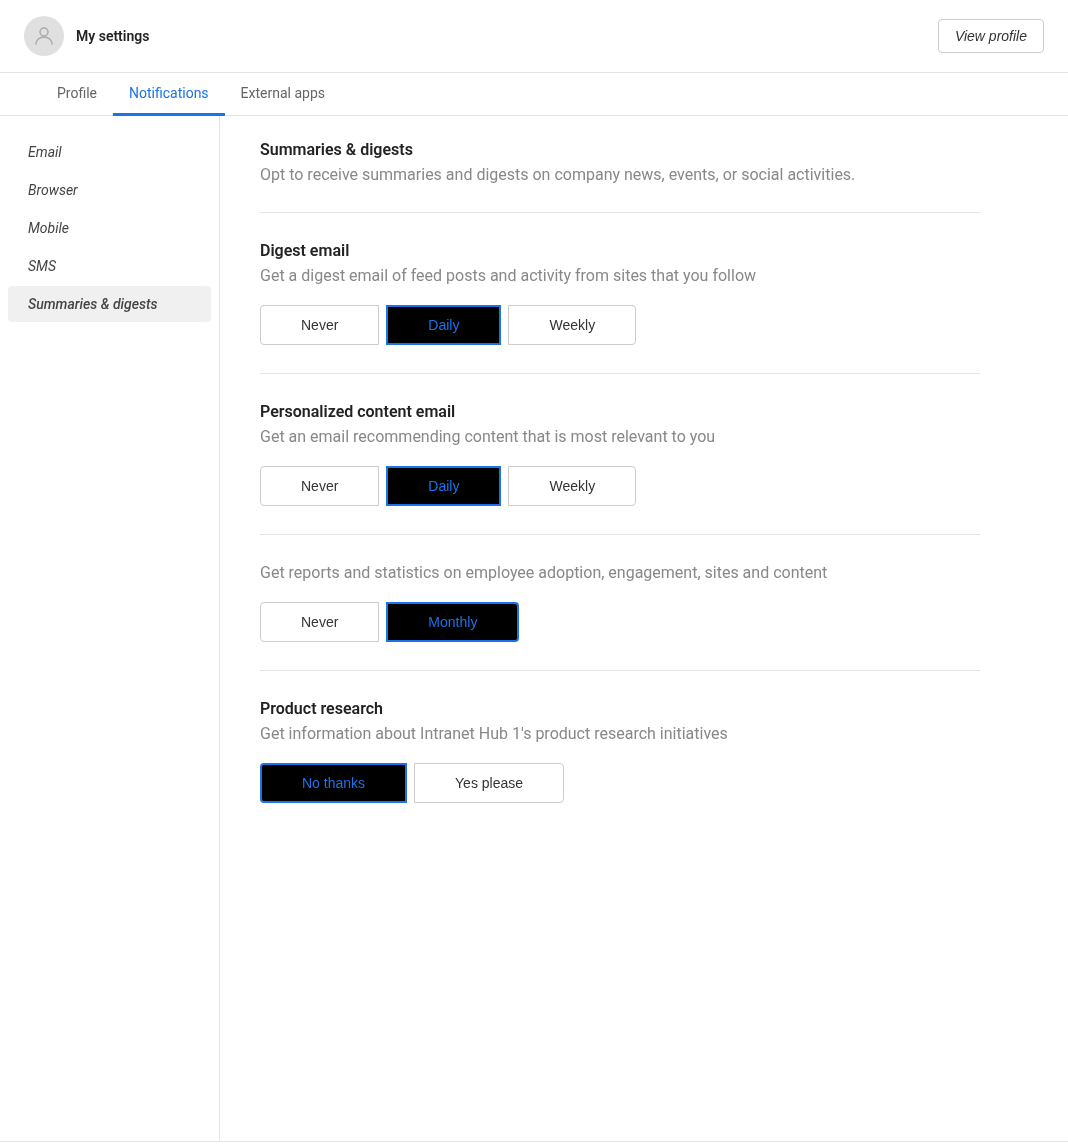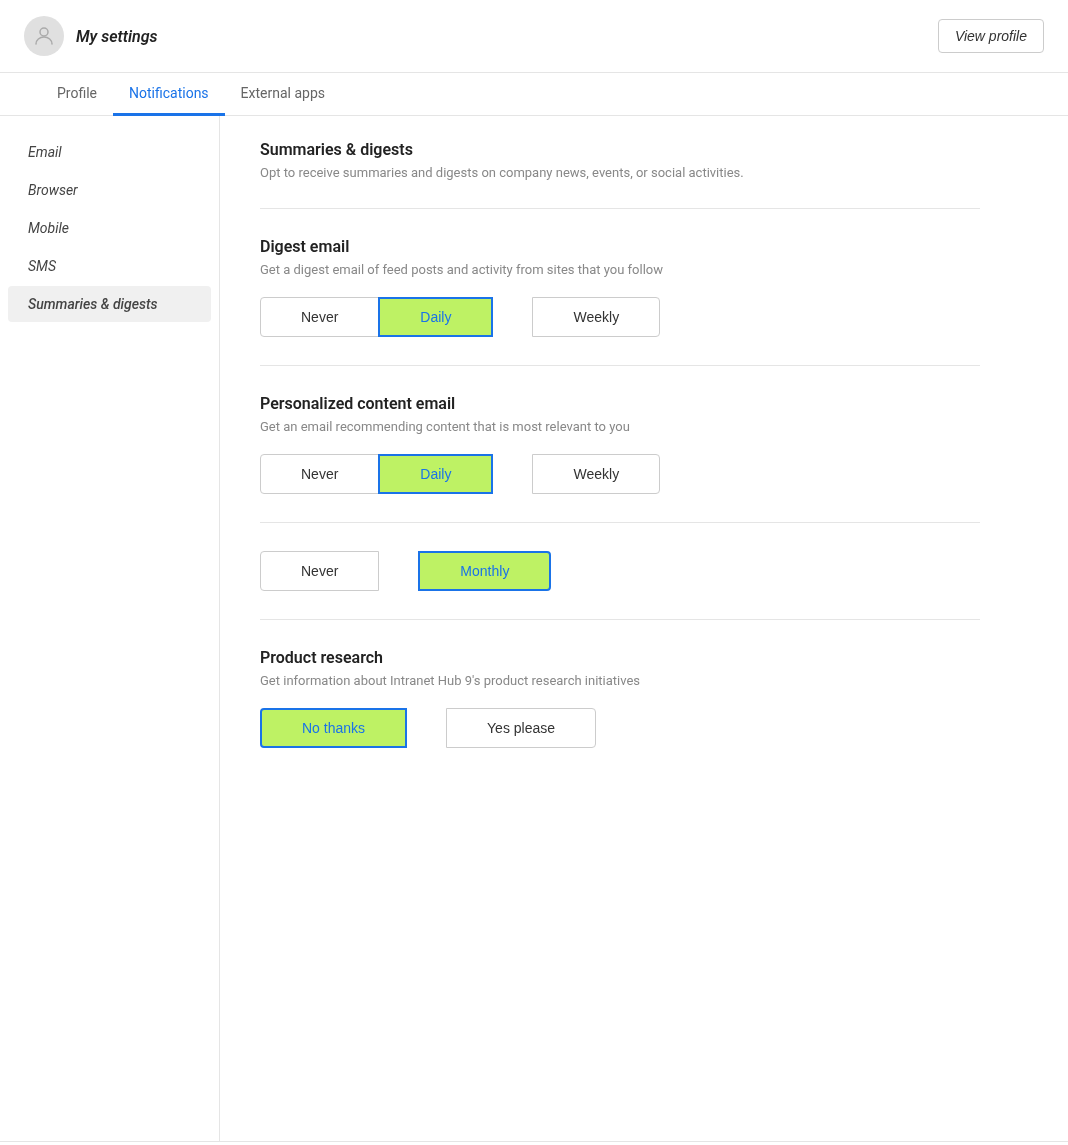--- a/index.html
+++ b/index.html
@@ -23,24 +23,23 @@
       height: 40px;
       border-radius: 50%;
       background: #e0e0e0;
       display: flex;
       align-items: center;
       justify-content: center;
       color: #999;
       font-size: 20px;
     }
     .page-title {
-      font-size: 16px;
+      font-size: 14px;
       font-weight: 600;
       color: #222;
-      font-style: italic;
     }
     .view-profile-btn {
       border: 1px solid #ccc;
       background: #fff;
       padding: 8px 16px;
       border-radius: 4px;
       cursor: pointer;
       font-size: 14px;
       color: #333;
       font-style: italic;
@@ -99,54 +98,54 @@
     }
 
     
     .section-title {
       font-size: 16px;
       font-weight: 600;
       color: #222;
       margin-bottom: 6px;
     }
     .section-desc {
-      font-size: 13px;
+      font-size: 16px;
       color: #888;
       margin-bottom: 20px;
     }
     .section-divider {
       border: none;
       border-top: 1px solid #e5e5e5;
       margin: 28px 0;
     }
 
     
     .btn-group {
       display: flex;
-      gap: 0;
+      gap: 8px;
     }
     .freq-btn {
       padding: 10px 40px;
       border: 1px solid #ccc;
       background: #fff;
       cursor: pointer;
       font-size: 14px;
       font-weight: 500;
       color: #333;
       margin-right: -1px;
     }
     .freq-btn:first-child { border-radius: 4px 0 0 4px; }
-    .freq-btn:last-child { border-radius: 0 4px 4px 0; margin-right: 0; margin-left: 40px; }
+    .freq-btn:last-child { border-radius: 0 4px 4px 0; margin-right: 0; }
     .freq-btn.selected {
       border-color: #1a73e8;
       border-width: 2px;
       color: #1a73e8;
       z-index: 1;
       position: relative;
-      background: #bef264;
+      background: #000000;
     }
     .freq-btn:only-child { border-radius: 4px; }
 
     
     .btn-group .freq-btn:first-child:not(:last-child) { border-radius: 4px 0 0 4px; }
     .btn-group .freq-btn:last-child:not(:first-child) { border-radius: 0 4px 4px 0; margin-right: 0; }
 
     
     .footer {
       display: flex;
@@ -223,31 +222,32 @@
         <div class="btn-group">
           <button class="freq-btn">Never</button>
           <button class="freq-btn selected">Daily</button>
           <button class="freq-btn">Weekly</button>
         </div>
       </div>
 
       <hr class="section-divider">
 
       <div>
+        <div class="section-desc">Get reports and statistics on employee adoption, engagement, sites and content</div>
         <div class="btn-group">
           <button class="freq-btn">Never</button>
           <button class="freq-btn selected">Monthly</button>
         </div>
       </div>
 
       <hr class="section-divider">
 
       <div>
         <div class="section-title">Product research</div>
-        <div class="section-desc">Get information about Intranet Hub 9's product research initiatives</div>
+        <div class="section-desc">Get information about Intranet Hub 1's product research initiatives</div>
         <div class="btn-group">
           <button class="freq-btn selected">No thanks</button>
           <button class="freq-btn">Yes please</button>
         </div>
       </div>
     </div>
   </div>
 
   <div class="footer">
     

